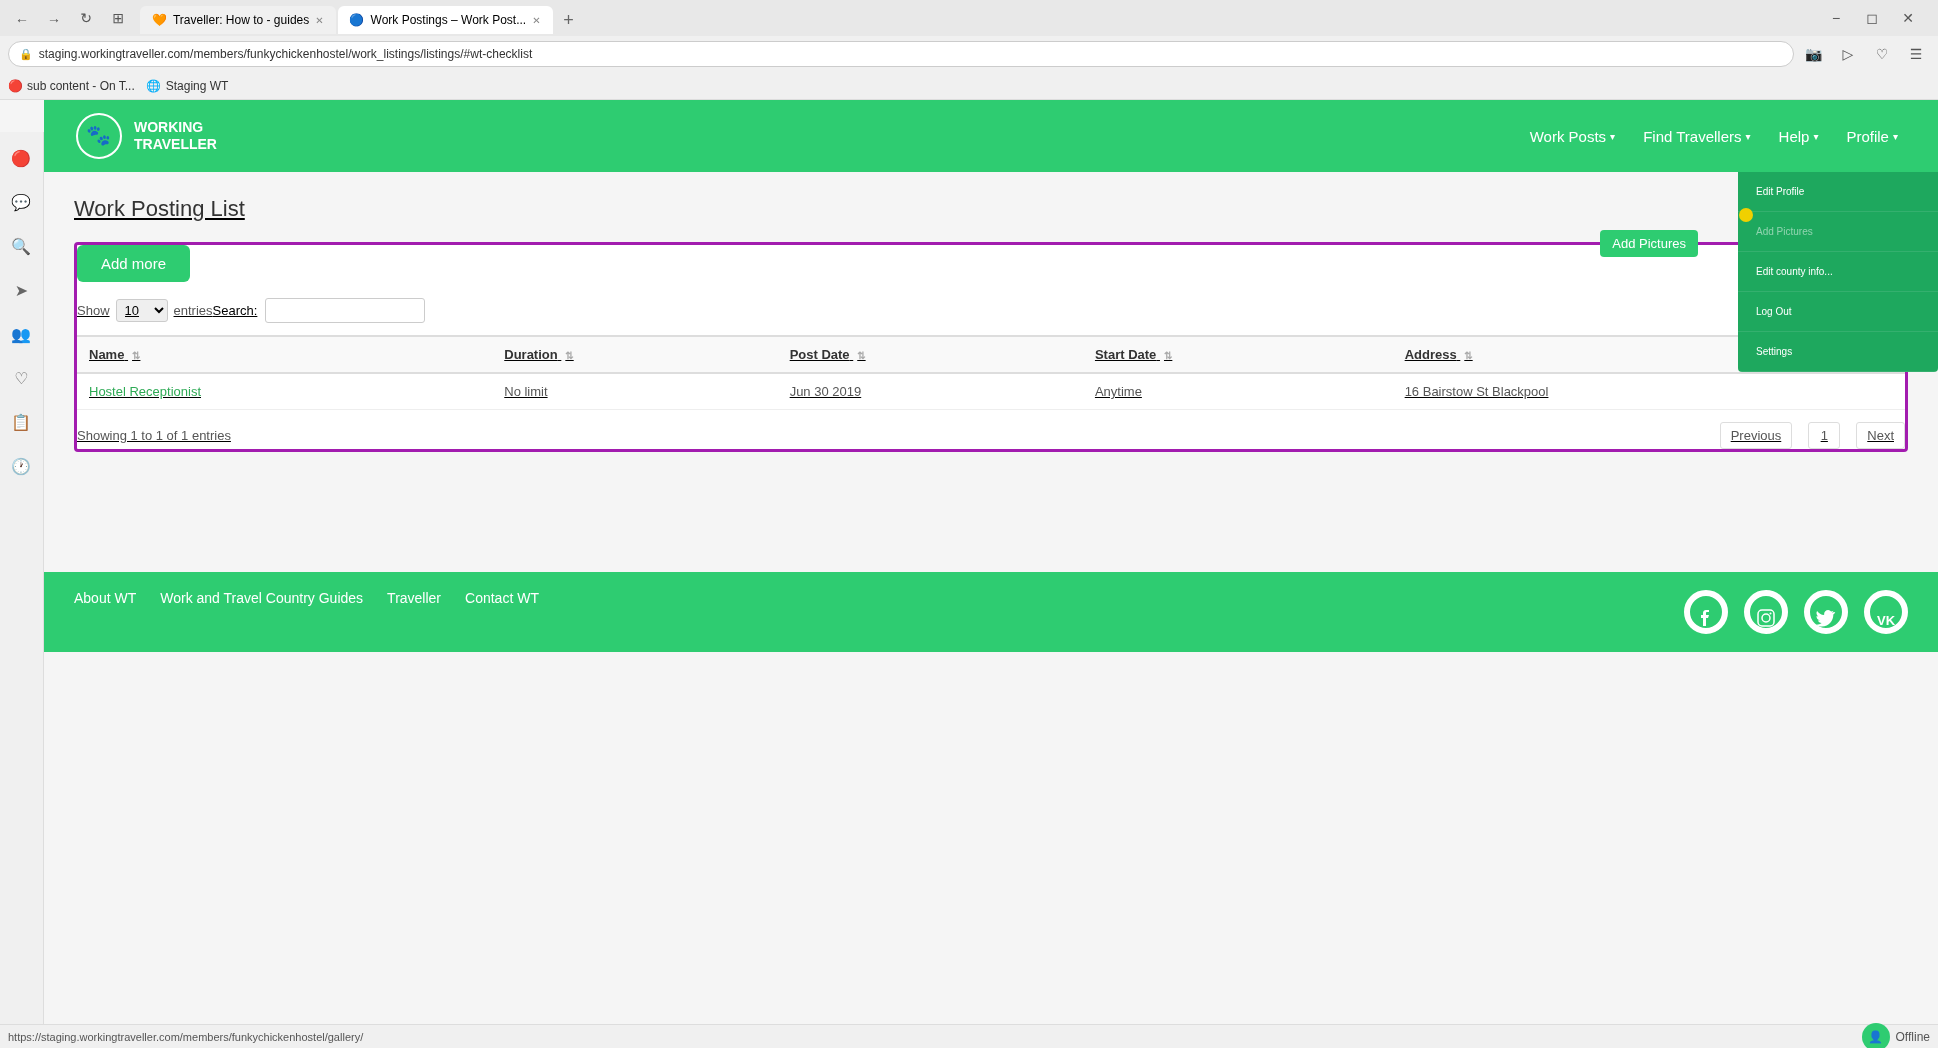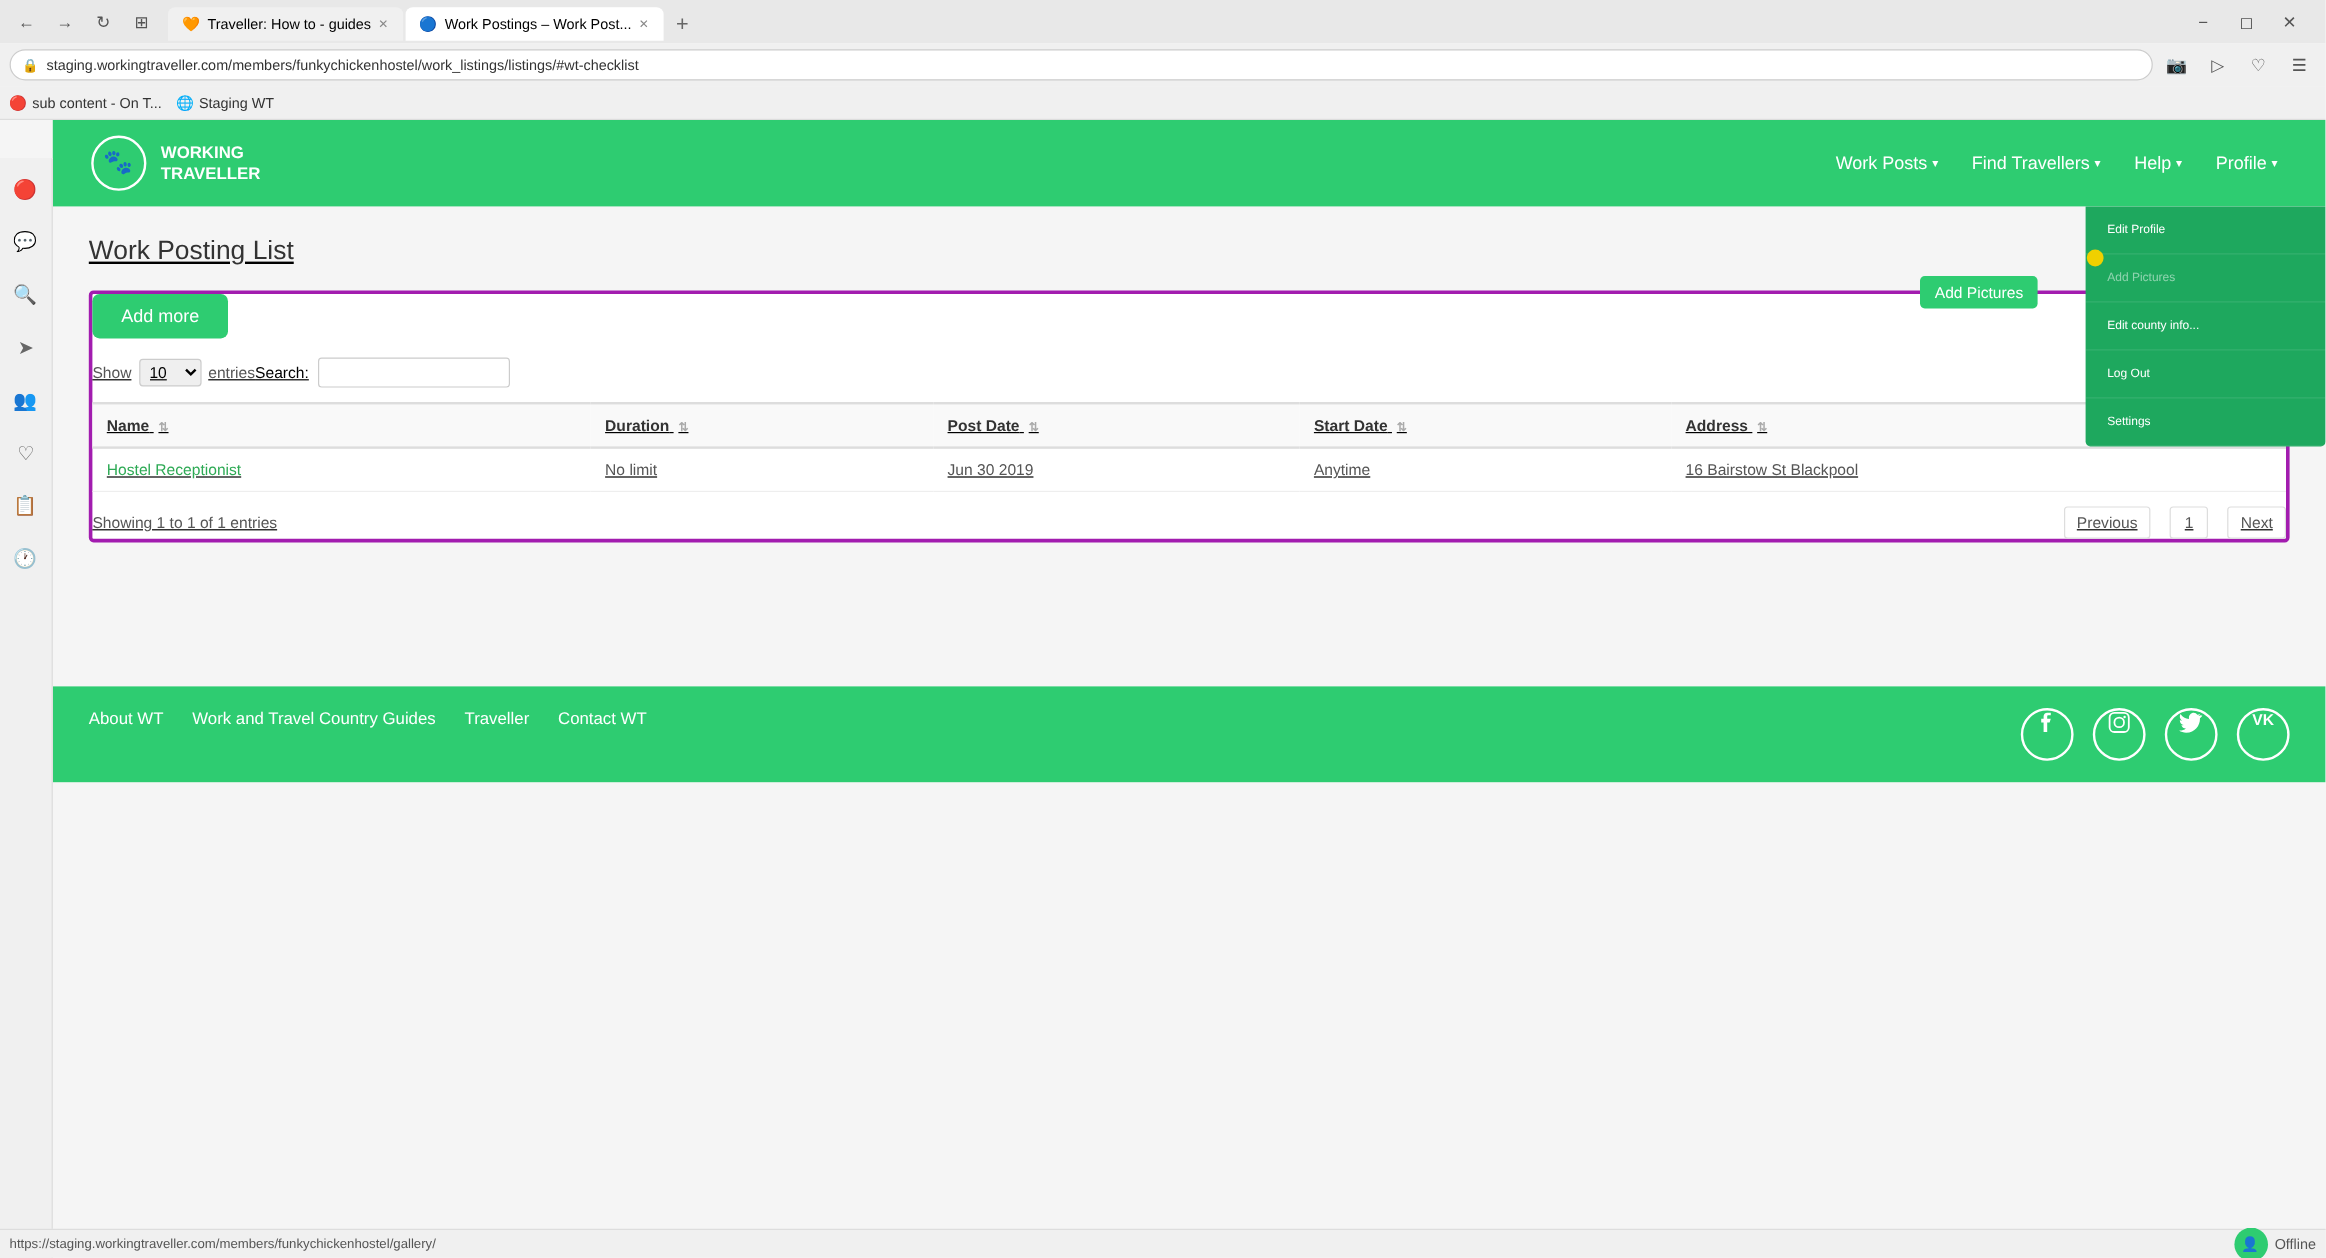--- a/index.html
+++ b/index.html
@@ -294,22 +294,22 @@
       text-decoration: none;
     }
     .footer-socials {
       display: flex;
       align-items: center;
       gap: 16px;
     }
     .social-icon {
       width: 44px; height: 44px;
       border-radius: 50%;
-      border: 2px solid #ffffff;
-      display: flex; align-items: flex-start; justify-content: center;
+      border: 6px solid #ffffff;
+      display: flex; align-items: flex-end; justify-content: center;
       color: white;
       font-size: 18px;
       cursor: pointer;
     }
 
     
     .dropdown-menu {
       position: absolute;
       top: 72px;
       right: 0;

